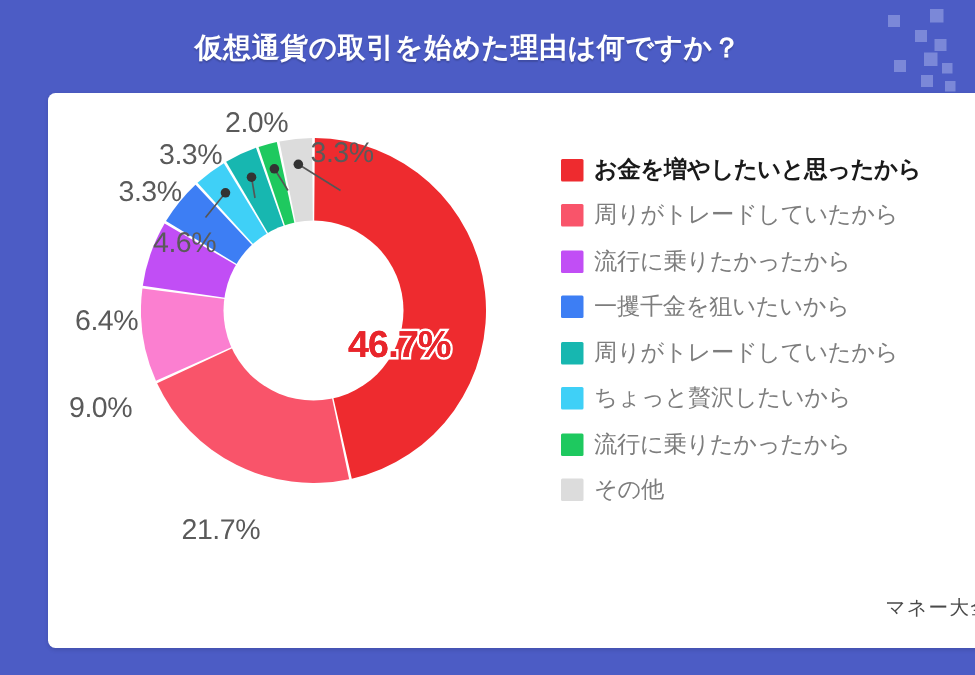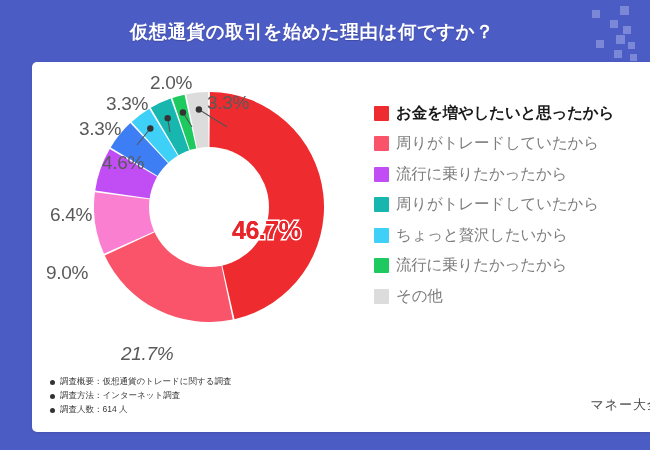--- a/index.html
+++ b/index.html
@@ -128,66 +128,56 @@
           </g>
       </svg>
 
       <div class="pct-label" style="left:118px;top:2px;">2.0%</div>
       <div class="pct-label" style="left:74px;top:23px;">3.3%</div>
       <div class="pct-label" style="left:175px;top:22px;">3.3%</div>
       <div class="pct-label" style="left:47px;top:48px;">3.3%</div>
       <div class="pct-label" style="left:29px;top:82px;margin-left:41px;">4.6%</div>
       <div class="pct-label" style="left:18px;top:134px;">6.4%</div>
       <div class="pct-label" style="left:14px;top:192px;">9.0%</div>
-      <div class="pct-label" style="left:89px;top:273px;font-style:italic;">21.7%</div>
+      <div class="pct-label" style="left:89px;top:273px;">21.7%</div>
       <div class="pct-inside" style="left:200px;top:146px;">46.7%</div>
       <div class="pct-inside-top" style="left:200px;top:146px;">46.7%</div>
     </div>
 
     <div class="legend">
       <div class="legend-row">
         <span class="sw" style="background: rgb(238, 43, 47);"></span>
         <span class="lg-text first">お金を増やしたいと思ったから</span>
       </div>
       <div class="legend-row">
         <span class="sw" style="background: rgb(249, 84, 106);"></span>
         <span class="lg-text">周りがトレードしていたから</span>
       </div>
       <div class="legend-row">
         <span class="sw" style="background: rgb(193, 78, 245);"></span>
         <span class="lg-text">流行に乗りたかったから</span>
+      </div>
+      <div class="legend-row">
+        <span class="sw" style="background: rgb(61, 126, 244);"></span>
+        <span class="lg-text">一攫千金を狙いたいから</span>
       </div>
       <div class="legend-row">
         <span class="sw" style="background: rgb(23, 183, 176);"></span>
         <span class="lg-text">周りがトレードしていたから</span>
       </div>
       <div class="legend-row">
         <span class="sw" style="background: rgb(63, 208, 247);"></span>
         <span class="lg-text">ちょっと贅沢したいから</span>
       </div>
       <div class="legend-row">
         <span class="sw" style="background: rgb(30, 201, 95);"></span>
         <span class="lg-text">流行に乗りたかったから</span>
       </div>
       <div class="legend-row">
         <span class="sw" style="background: rgb(220, 220, 220);"></span>
         <span class="lg-text">その他</span>
       </div>
     </div>
 
-    <div class="notes">
-      <div class="note-row">
-        <span class="dot"></span>
-        <span class="note-text">調査概要：仮想通貨のトレードに関する調査</span>
-      </div>
-      <div class="note-row">
-        <span class="dot"></span>
-        <span class="note-text">調査方法：インターネット調査</span>
-      </div>
-      <div class="note-row">
-        <span class="dot"></span>
-        <span class="note-text">調査人数：614 人</span>
-      </div>
-    </div>
 
     <div class="brand">マネー大全</div>
   </div>
 </div>
 
 </body></html>

